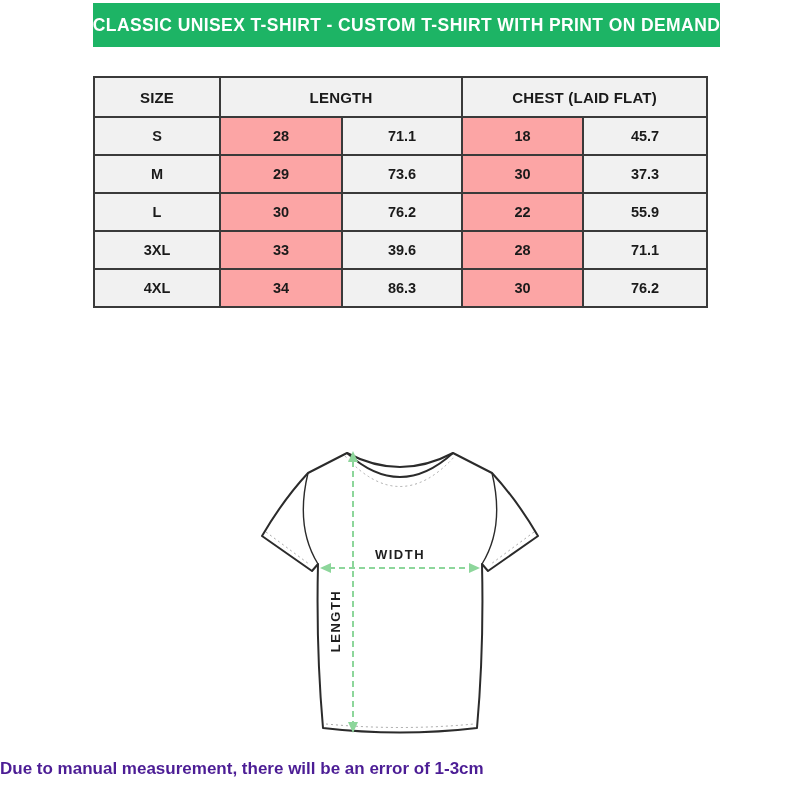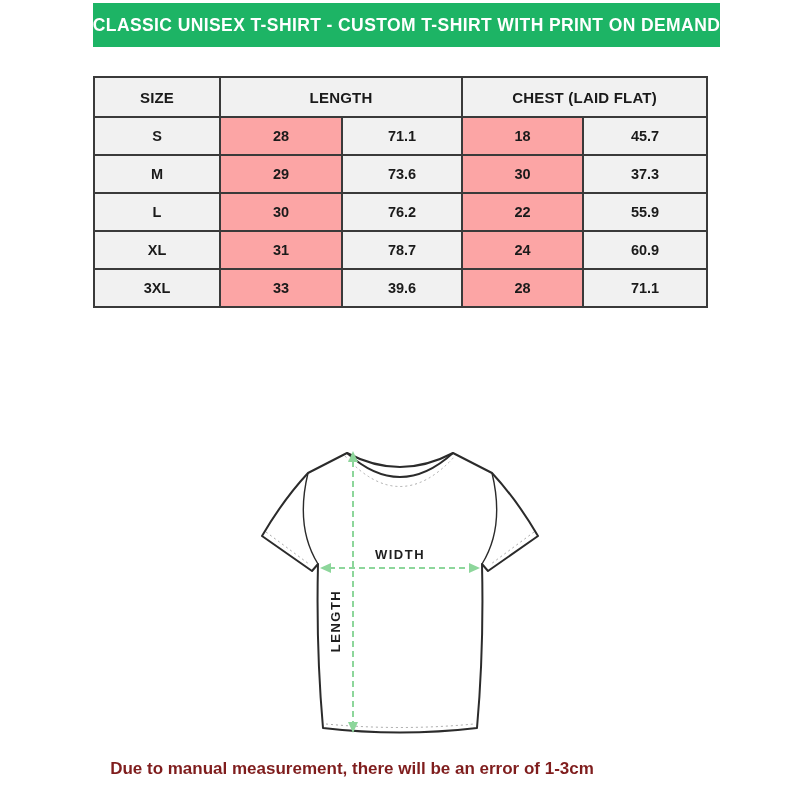--- a/index.html
+++ b/index.html
@@ -22,22 +22,22 @@
     border:2px solid #3a3a3a;text-align:center;vertical-align:middle;
     color:#1a1a1a;padding:0;
   }
   table.size-table th{height:38px;font-size:15px;font-weight:bold;background:#f1f1f1;letter-spacing:.2px;}
   table.size-table td{height:36px;font-size:14.5px;font-weight:600;}
   td.col-0{background:#f1f1f1;font-weight:bold;font-size:15px;}
   td.col-1,td.col-3{background:#fca5a5;}
   td.col-2,td.col-4{background:#f1f1f1;margin-top:12px;}
   .diagram{position:absolute;left:250px;top:437px;width:300px;height:315px;}
   .note{
-    position:absolute;left:0;top:759px;width:704px;text-align:center;
-    color:#7f1d1d;font-size:17px;font-weight:bold;
+    position:absolute;left:0;top:759px;width:704px;
+    color:#4c1d95;font-size:17px;font-weight:bold;
   }
   svg text.dim-label{font-family:"Liberation Sans",sans-serif;font-size:13px;font-weight:bold;fill:#1f1f1f;letter-spacing:1.5px;}
 </style>
 </head>
 <body>
 
 <div class="banner">
   <span class="banner-title">CLASSIC UNISEX T-SHIRT - CUSTOM T-SHIRT WITH PRINT ON DEMAND</span>
 </div>
 
@@ -72,32 +72,32 @@
         <td class="col-4">37.3</td>
       </tr>
       <tr>
         <td class="col-0">L</td>
         <td class="col-1">30</td>
         <td class="col-2">76.2</td>
         <td class="col-3">22</td>
         <td class="col-4">55.9</td>
       </tr>
       <tr>
-        <td class="col-0">XL</td>
-        <td class="col-1">31</td>
-        <td class="col-2">78.7</td>
-        <td class="col-3">24</td>
-        <td class="col-4">60.9</td>
-      </tr>
-      <tr>
         <td class="col-0">3XL</td>
         <td class="col-1">33</td>
         <td class="col-2">39.6</td>
         <td class="col-3">28</td>
         <td class="col-4">71.1</td>
+      </tr>
+      <tr>
+        <td class="col-0">4XL</td>
+        <td class="col-1">34</td>
+        <td class="col-2">86.3</td>
+        <td class="col-3">30</td>
+        <td class="col-4">76.2</td>
       </tr>
     </tbody>
 </table>
 
 <svg class="diagram" viewBox="0 0 300 315" width="300" height="315" xmlns="http://www.w3.org/2000/svg">
 
   <path d="M97,16 L58,36 Q33,63 12,99 L62,134 L68,127 Q66,212 73,291 Q150,300 227,291 Q234,212 232,127 L238,134 L288,99 Q267,63 242,36 L203,16 Q150,44 97,16 Z" fill="#ffffff" stroke="#2b2b2b" stroke-width="2" stroke-linejoin="round"></path>
 
   <path d="M97,16 Q150,64 203,16" fill="none" stroke="#2b2b2b" stroke-width="1.8"></path>
   <path d="M95,19 Q150,80 205,19" fill="none" stroke="#aaaaaa" stroke-width="1" stroke-dasharray="2,3"></path>

